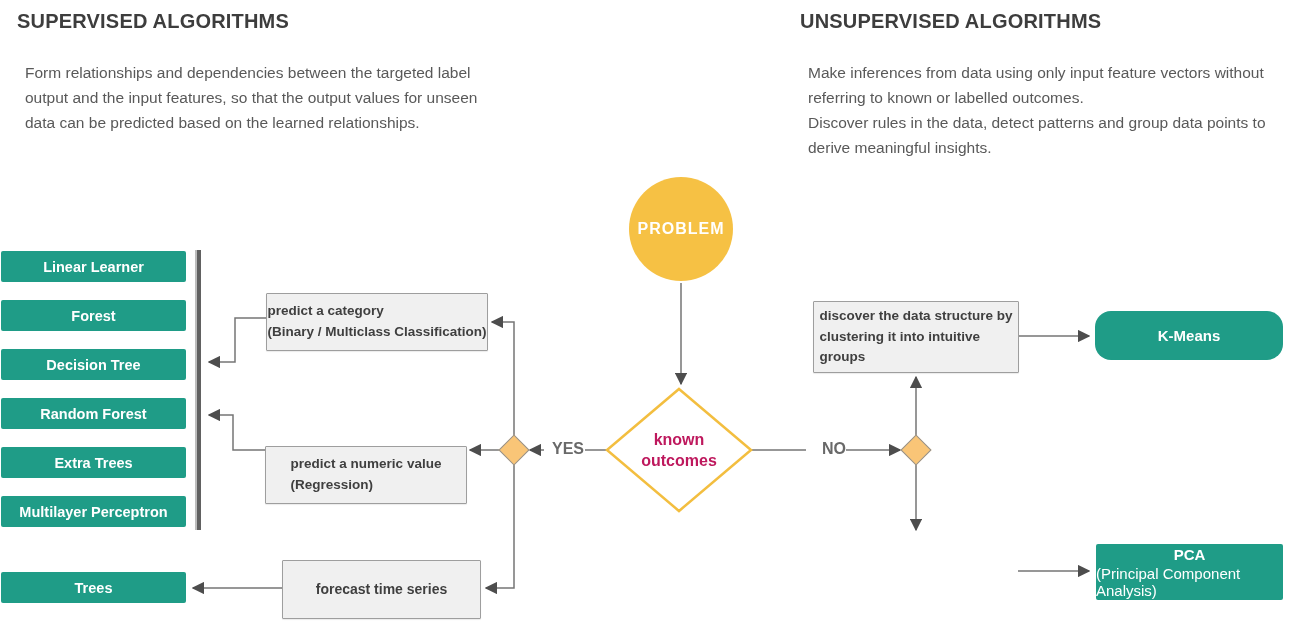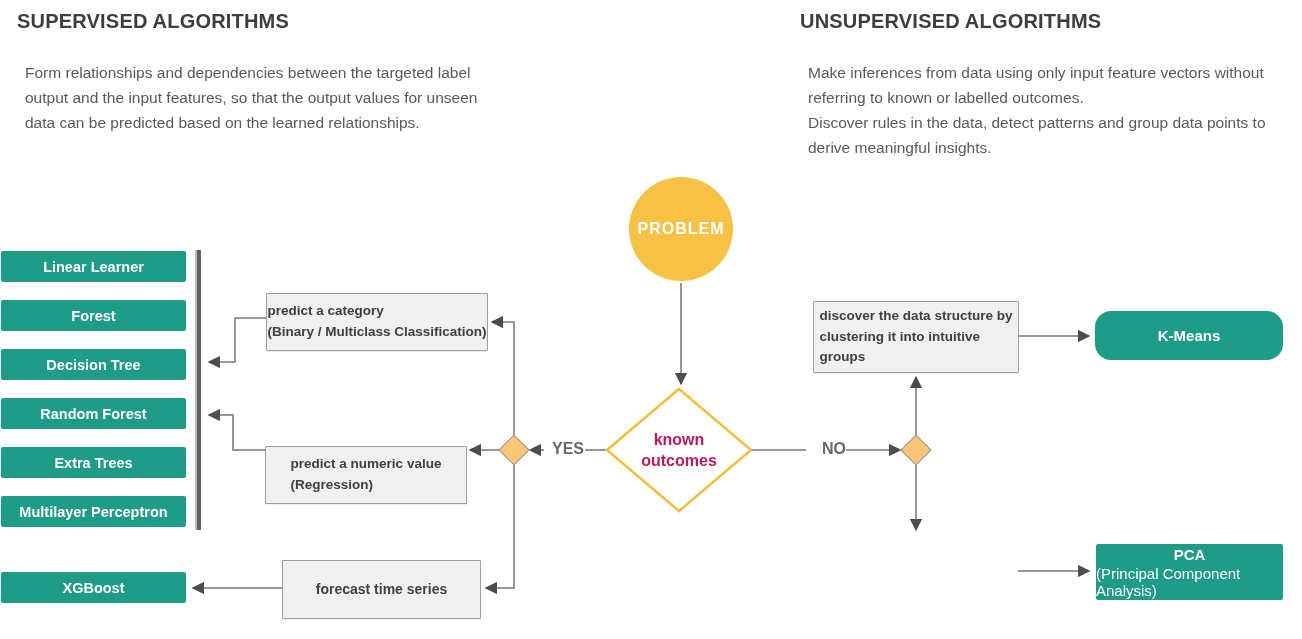--- a/index.html
+++ b/index.html
@@ -164,21 +164,21 @@
   <div class="task task-discover">discover the data structure by
 clustering it into intuitive
 groups</div>
 
   <div class="algo algo-0">Linear Learner</div>
   <div class="algo algo-1">Forest</div>
   <div class="algo algo-2">Decision Tree</div>
   <div class="algo algo-3">Random Forest</div>
   <div class="algo algo-4">Extra Trees</div>
   <div class="algo algo-5">Multilayer Perceptron</div>
-  <div class="algo algo-6">XGBoost</div>
+  <div class="algo algo-6">Trees</div>
 
   <div class="collector-bar"></div>
 
   <div class="algo-big algo-kmeans">
     <span class="name">K-Means</span>
   </div>
   <div class="algo-big algo-pca">
     <span class="name">PCA</span>
     <span class="sub">(Principal Component Analysis)</span>
   </div>

